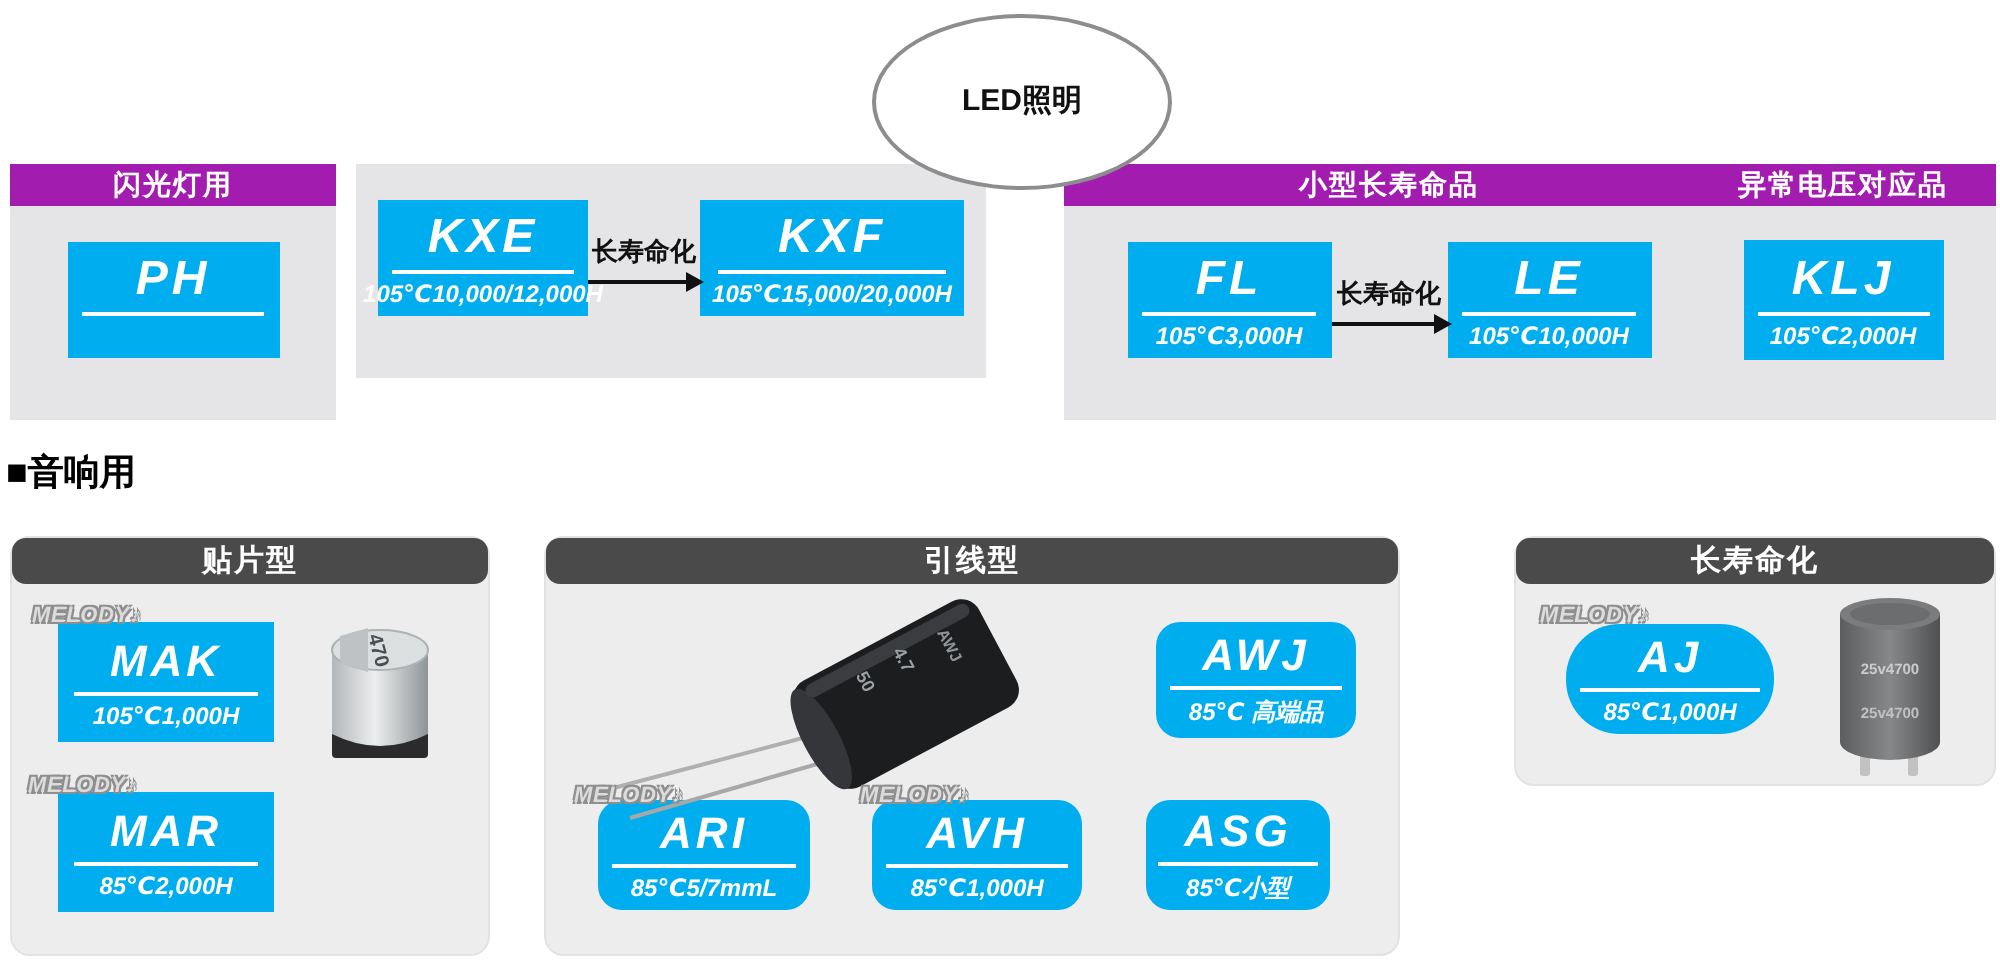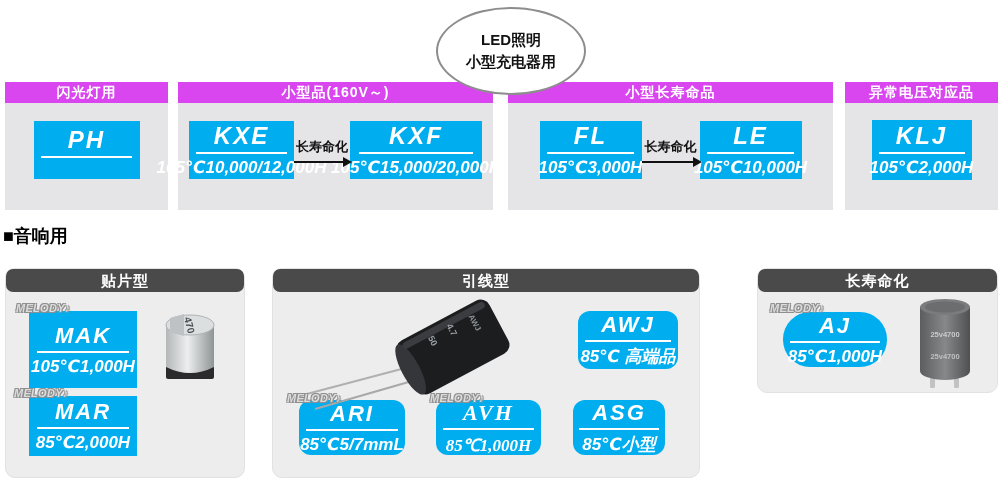--- a/index.html
+++ b/index.html
@@ -7,31 +7,31 @@
   .stage { position:relative; width:1000px; height:485px; background:#fff; overflow:hidden; }
 
   
   .bubble { position:absolute; left:436px; top:7px; width:150px; height:88px;
     background:#fff; border:2px solid #8d8d8d; border-radius:50%;
     display:flex; flex-direction:column; align-items:center; justify-content:center;
     font-size:15px; font-weight:bold; color:#111; line-height:1.45; z-index:6; text-align:center; }
 
   
   .tgroup { position:absolute; top:82px; height:128px; }
-  .thead { height:21px; background:#d946ef; color:#fff; font-weight:bold; font-size:14px;
+  .thead { height:21px; background:#a21caf; color:#fff; font-weight:bold; font-size:14px;
     text-align:center; line-height:21px; letter-spacing:1px; }
   .tbody { height:107px; background:#e5e5e7; display:flex; align-items:center;
     justify-content:center; padding-bottom:13px; }
 
   
   .pbox { background:#00aeef; color:#fff; display:flex; flex-direction:column;
     align-items:center; justify-content:center; flex:0 0 auto; }
   .pbox .name { font-style:italic; font-weight:bold; font-size:24px; letter-spacing:2px; white-space:nowrap; }
   .pbox .rule { height:2px; background:#fff; width:86%; margin:2px 0 3px; }
-  .pbox .spec { font-style:italic; font-weight:bold; font-size:17px; min-height:13px; white-space:nowrap; }
+  .pbox .spec { font-style:italic; font-weight:bold; font-size:12px; min-height:13px; white-space:nowrap; }
   .pbox.small .name { font-size:22px; }
   .pbox.rounded { border-radius:12px; }
 
   
   .arrowwrap { display:flex; flex-direction:column; align-items:center; justify-content:center;
     width:56px; flex:0 0 auto; }
   .alabel { font-weight:bold; font-size:13px; color:#111; white-space:nowrap; margin-bottom:5px; }
   .aline { position:relative; width:100%; height:2px; background:#111; }
   .ahead { position:absolute; right:-2px; top:-4px; width:0; height:0;
     border-left:9px solid #111; border-top:5px solid transparent; border-bottom:5px solid transparent; }
@@ -48,57 +48,55 @@
     text-shadow:1px 1px 0 #8f8f8f,-1px -1px 0 #8f8f8f,1px -1px 0 #8f8f8f,-1px 1px 0 #8f8f8f; }
   .photo { position:absolute; z-index:2; }
 </style>
 </head>
 <body>
 
 <div class="stage">
 
   <div class="bubble">
     <div>LED照明</div>
-    <div>小型充电器用</div>
   </div>
 
   <section class="tgroup" style="left:5px;width:163px;">
     <div class="thead">闪光灯用</div>
     <div class="tbody">
       <div class="pbox" style="width:106px;height:58px;">
         <div class="name">PH</div>
         <div class="rule"></div>
         <div class="spec"></div>
       </div>
     </div>
   </section>
 
   <section class="tgroup" style="left:178px;width:315px;">
-    <div class="thead">小型品(160V～)</div>
     <div class="tbody">
       <div class="pbox" style="width:105px;height:58px;text-align:right;">
         <div class="name">KXE</div>
         <div class="rule"></div>
         <div class="spec">105℃10,000/12,000H</div>
       </div>
       <div class="arrowwrap">
         <div class="alabel">长寿命化</div>
         <div class="aline">
             <i class="ahead"></i>
           </div>
       </div>
       <div class="pbox" style="width:132px;height:58px;">
         <div class="name">KXF</div>
         <div class="rule"></div>
         <div class="spec">105℃15,000/20,000H</div>
       </div>
     </div>
   </section>
 
-  <section class="tgroup" style="left:508px;width:325px;">
+  <section class="tgroup" style="left:532px;width:325px;">
     <div class="thead">小型长寿命品</div>
     <div class="tbody">
       <div class="pbox" style="width:102px;height:58px;">
         <div class="name">FL</div>
         <div class="rule"></div>
         <div class="spec">105℃3,000H</div>
       </div>
       <div class="arrowwrap" style="width:58px;">
         <div class="alabel">长寿命化</div>
         <div class="aline">
@@ -122,21 +120,21 @@
         <div class="spec">105℃2,000H</div>
       </div>
     </div>
   </section>
 
   <h2 class="audio-heading">■音响用</h2>
 
   <section class="panel" style="left:5px;width:240px;height:210px;padding-left:48px;">
     <div class="phead">贴片型</div>
     <div class="melody" style="left:10px;top:33px;">MELODY♪</div>
-    <div class="pbox small" style="left:23px;top:42px;width:108px;height:77px;">
+    <div class="pbox small" style="left:23px;top:42px;width:108px;height:60px;">
       <div class="name">MAK</div>
       <div class="rule"></div>
       <div class="spec">105℃1,000H</div>
     </div>
     <div class="photo" style="left:152px;top:40px;width:64px;height:74px;">
       <svg width="64" height="74" viewBox="0 0 64 74">
         <defs>
           <linearGradient id="gA" x1="0" y1="0" x2="1" y2="0">
             <stop offset="0" stop-color="#b4b7b9"></stop>
               <stop offset="0.45" stop-color="#eceeef"></stop>
@@ -179,21 +177,21 @@
       <div class="rule"></div>
       <div class="spec">85℃ 高端品</div>
     </div>
     <div class="melody" style="left:14px;top:123px;">MELODY♪</div>
     <div class="pbox small rounded" style="left:26px;top:131px;width:106px;height:55px;">
       <div class="name">ARI</div>
       <div class="rule"></div>
       <div class="spec">85℃5/7mmL</div>
     </div>
     <div class="melody" style="left:157px;top:123px;">MELODY♪</div>
-    <div class="pbox small rounded" style="left:163px;top:131px;width:105px;height:55px;font-family:Liberation Serif, serif;">
+    <div class="pbox small rounded" style="left:163px;top:131px;width:105px;height:55px;">
       <div class="name">AVH</div>
       <div class="rule"></div>
       <div class="spec">85℃1,000H</div>
     </div>
     <div class="pbox small rounded" style="left:300px;top:131px;width:92px;height:55px;">
       <div class="name">ASG</div>
       <div class="rule"></div>
       <div class="spec">85℃小型</div>
     </div>
   </section>

